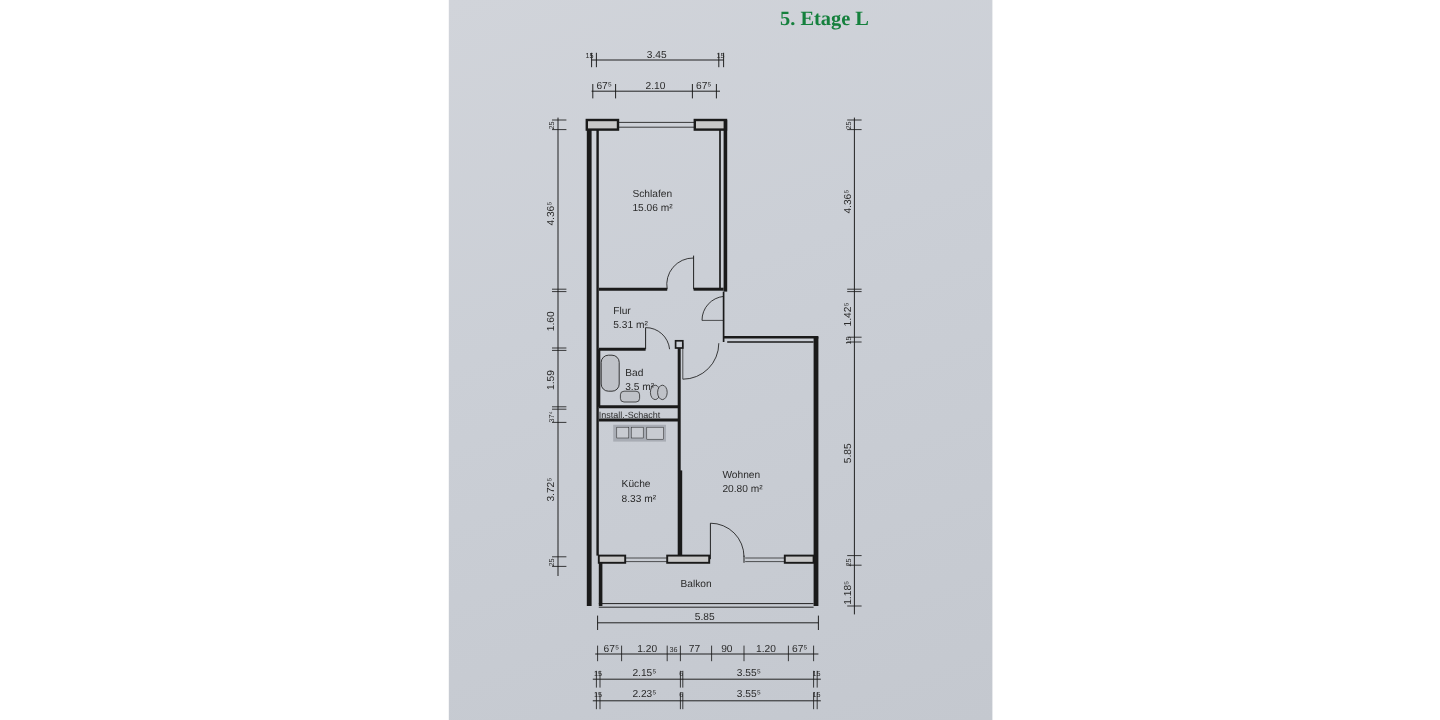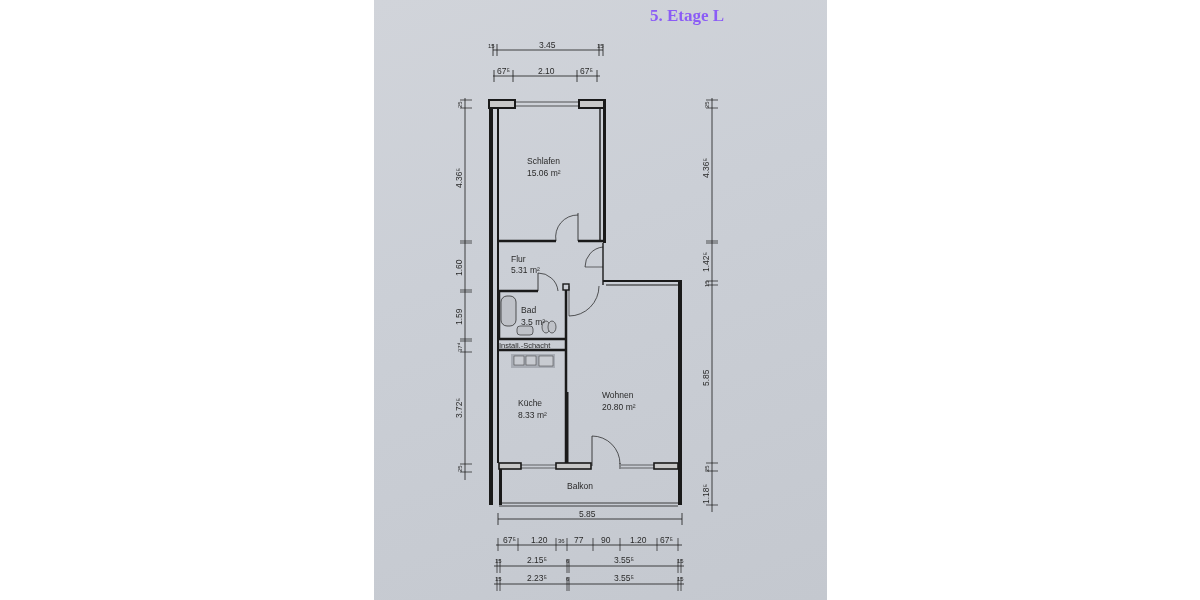--- a/index.html
+++ b/index.html
@@ -1,18 +1,18 @@
 <!DOCTYPE html>
 <html><head>
 <meta charset="utf-8">
 <style>
   html,body{margin:0;padding:0;}
   body{width:1200px;height:600px;background:#ffffff;position:relative;overflow:hidden;font-family:"Liberation Sans",sans-serif;}
   .photo{position:absolute;left:374px;top:0;width:453px;height:600px;background:linear-gradient(160deg,#d1d4da 0%,#cbcfd6 40%,#c4c8cf 100%);}
-  .title{position:absolute;left:650px;top:6px;font-family:"Liberation Serif",serif;font-weight:bold;font-size:17px;color:#8b5cf6;}
+  .title{position:absolute;left:650px;top:6px;font-family:"Liberation Serif",serif;font-weight:bold;font-size:17px;color:#15803d;}
   svg{position:absolute;left:0;top:0;}
   .lbl{font-family:"Liberation Sans",sans-serif;font-size:8.5px;fill:#2a2a2a;}
   .dim{font-family:"Liberation Sans",sans-serif;font-size:8.5px;fill:#2a2a2a;}
   .dimsm{font-family:"Liberation Sans",sans-serif;font-size:6px;fill:#2a2a2a;}
 </style>
 </head>
 <body>
 
 <div class="photo"></div>
 <div class="title">5. Etage L</div>

